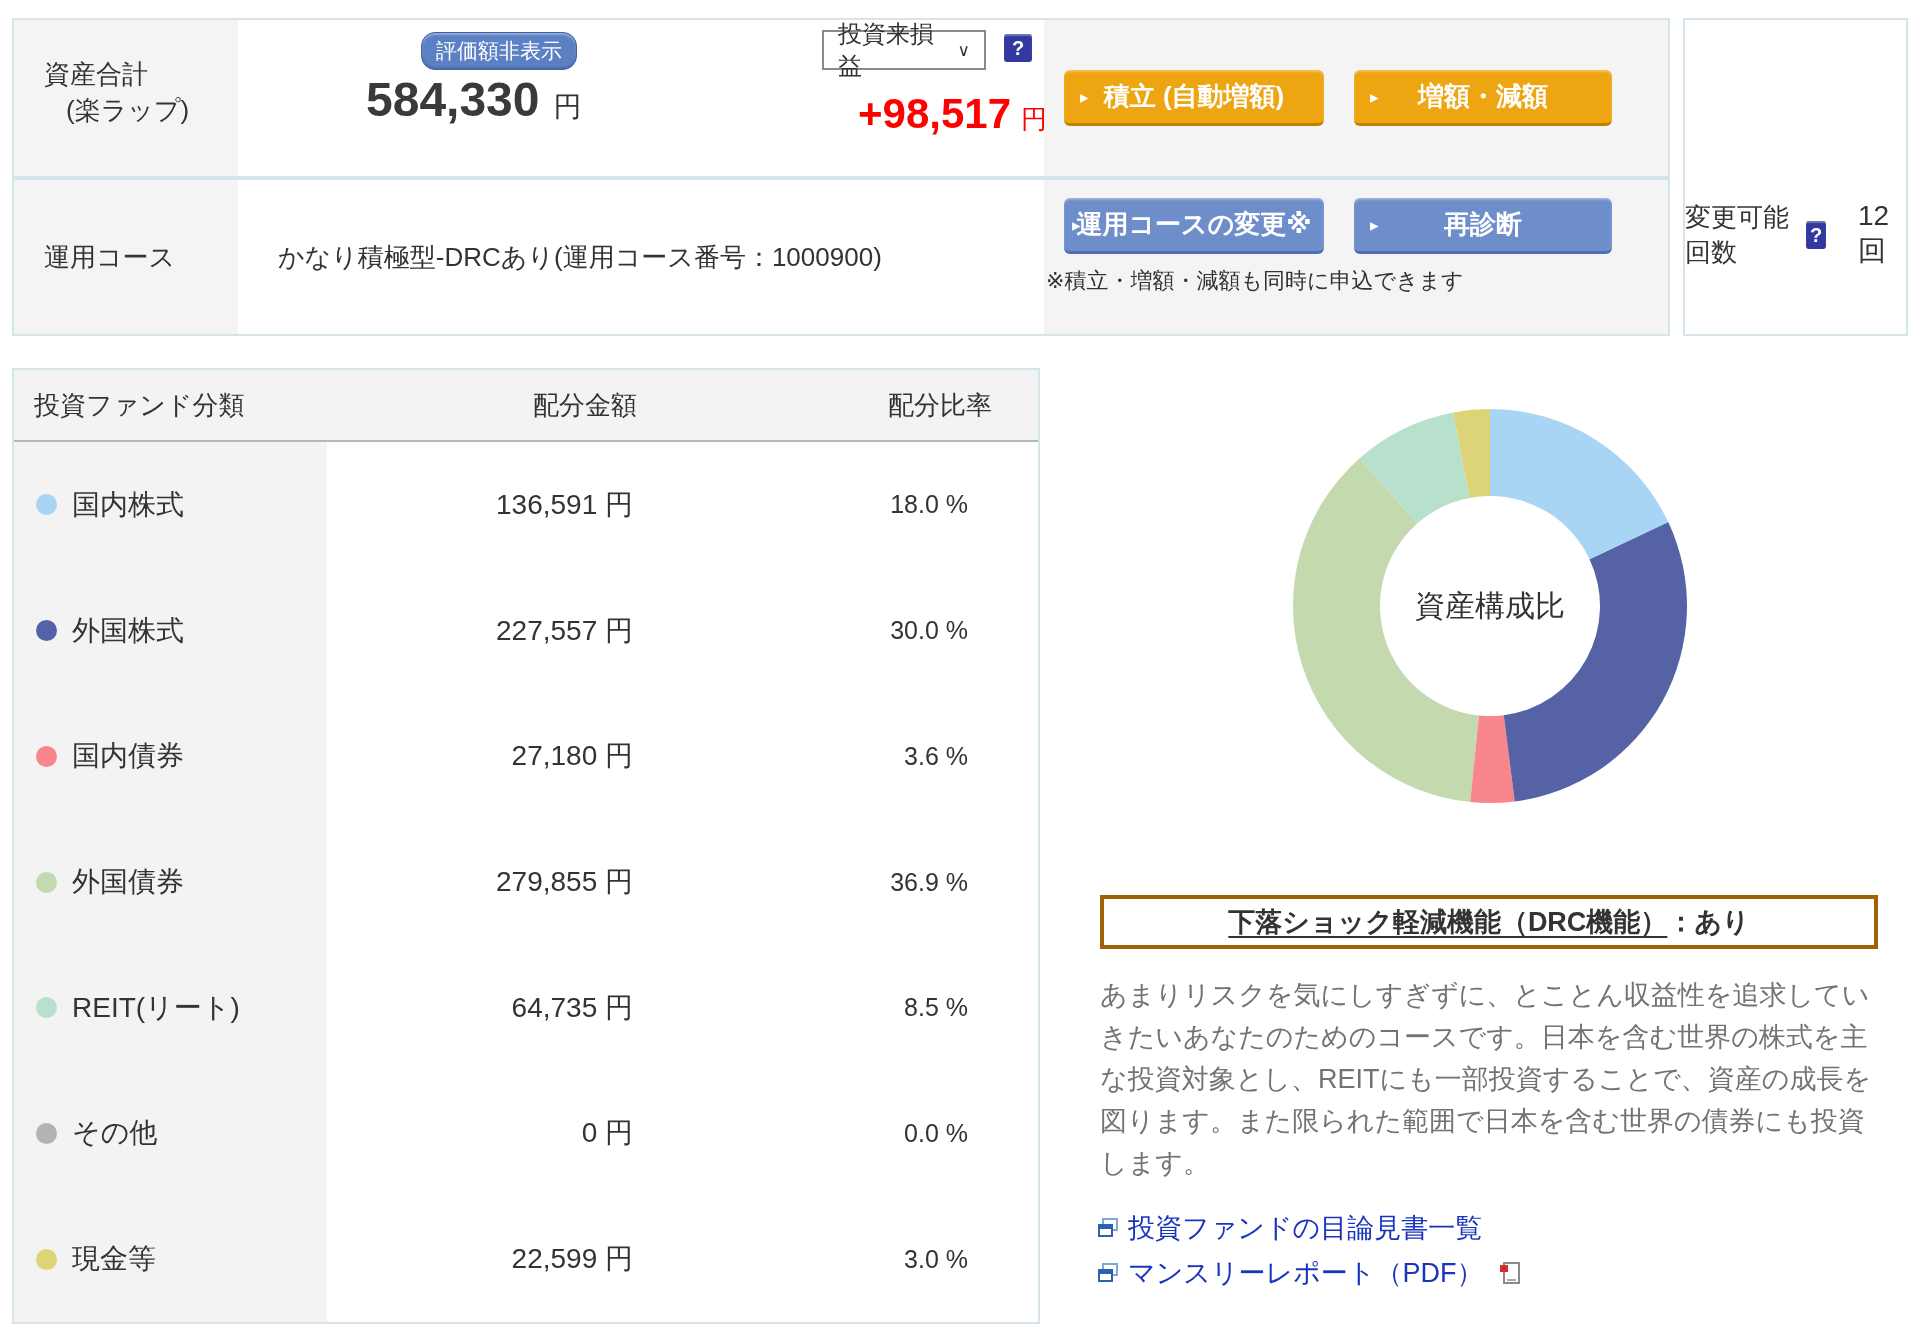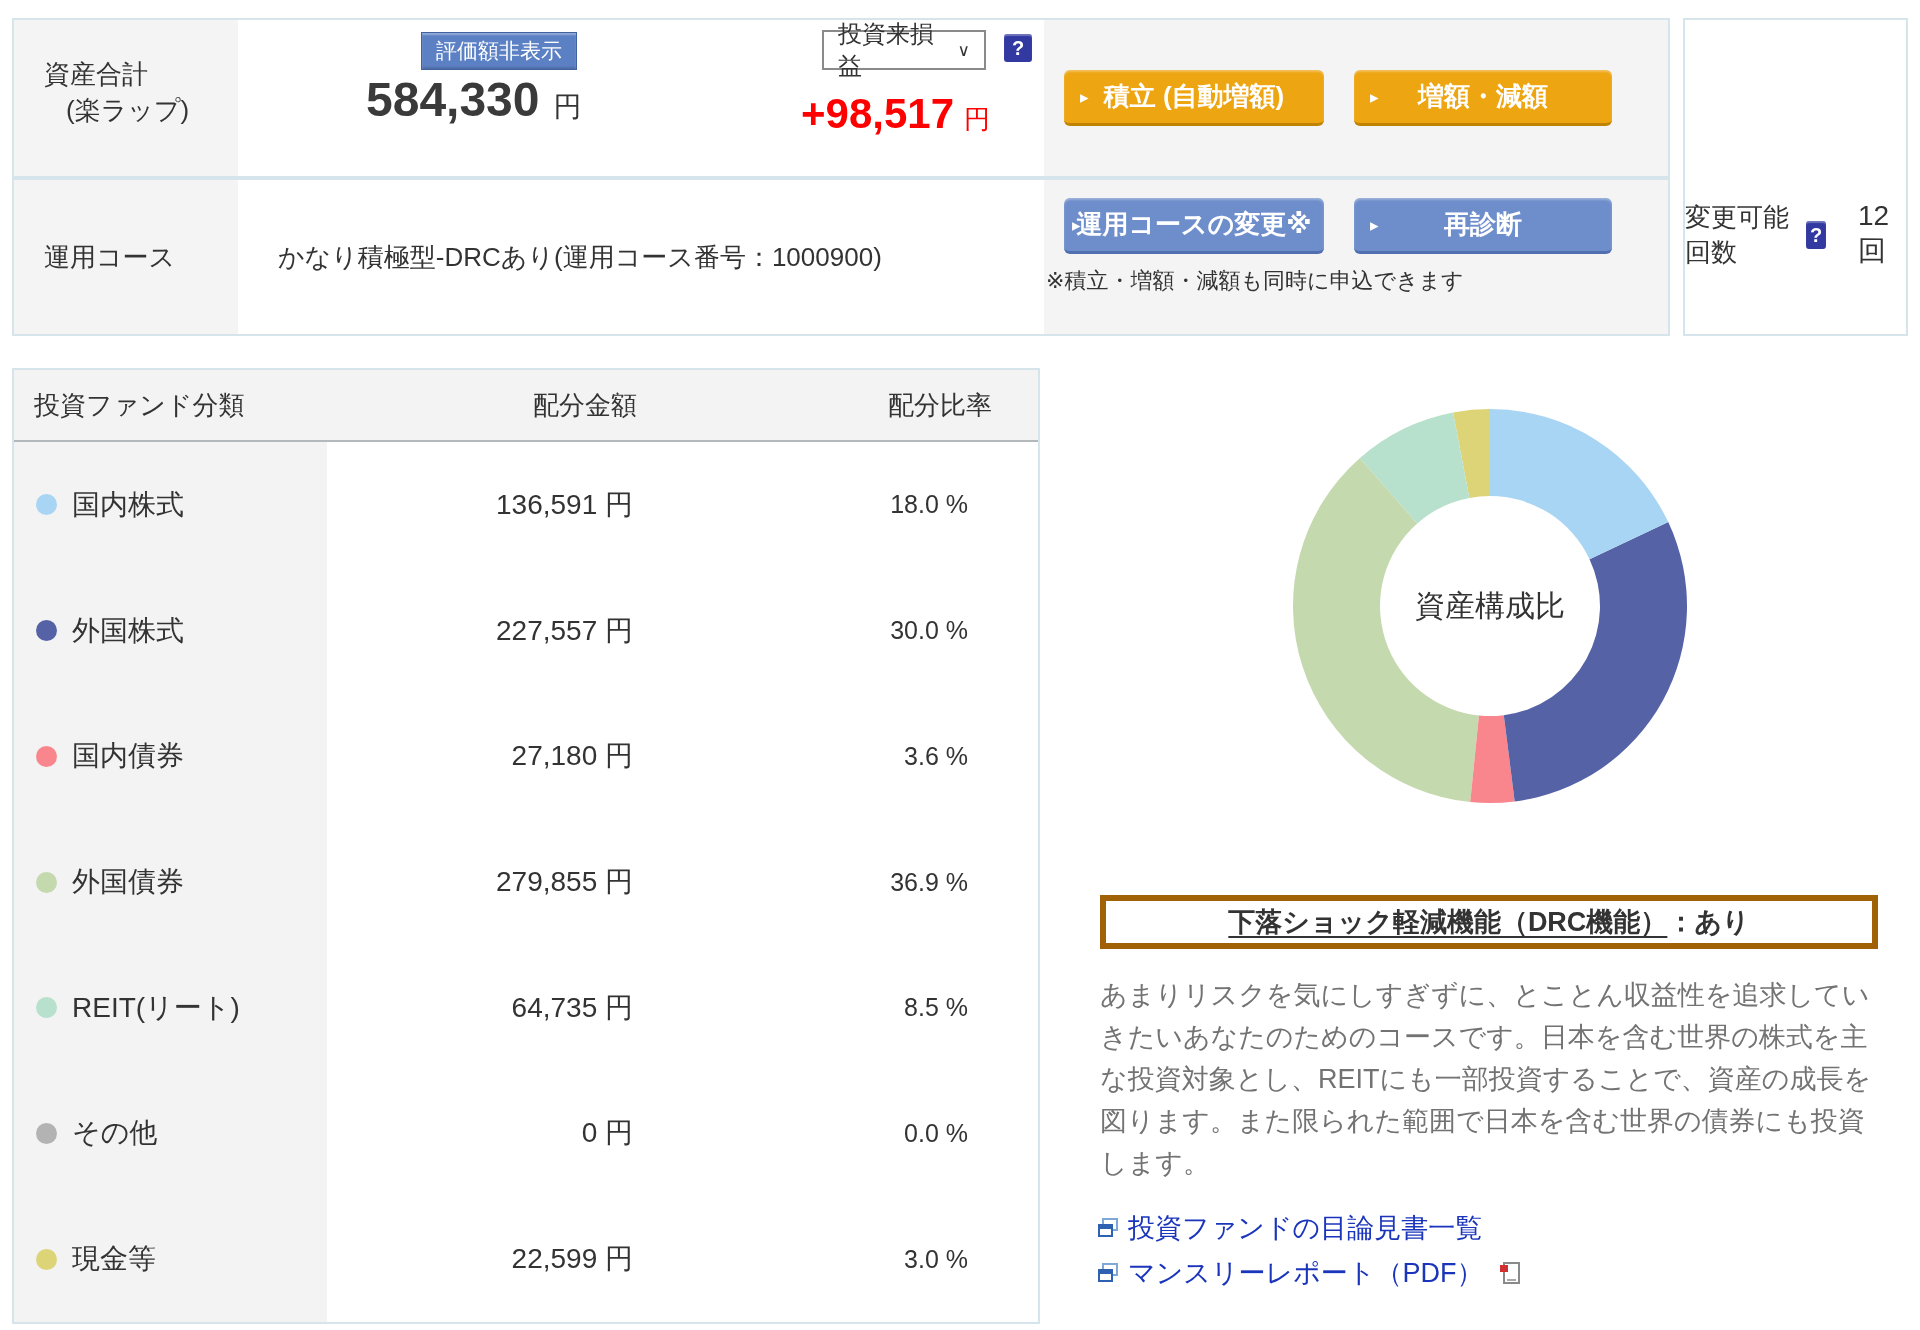--- a/index.html
+++ b/index.html
@@ -19,39 +19,39 @@
   .cell-label{background:var(--cell-gray,#f4f4f4);font-size:26px;color:#333;}
   .lab1{padding:36px 0 0 30px;line-height:36px;}
   .lab1 .l2{padding-left:22px;}
   .lab2{display:flex;align-items:center;padding-left:30px;}
   .cell-value{background:#fff;position:relative;}
   .cell-btns{background:var(--cell-gray,#f4f4f4);position:relative;}
   .hide-btn{
     position:absolute;left:183px;top:12px;height:36px;padding:0 14px;
     background:var(--hide-btn-blue,#5c80c4);
     box-shadow:inset 0 2px 2px rgba(255,255,255,.35), inset 0 -2px 2px rgba(0,0,0,.15);
-    border:1px solid #41629f;border-radius:0;color:#fff;font-size:21px;
+    border:1px solid #41629f;border-radius:14px;color:#fff;font-size:21px;
     display:flex;align-items:center;cursor:pointer;
   }
   .total-wrap{position:absolute;left:128px;top:52px;display:flex;align-items:baseline;gap:14px;}
   .total-num{font-size:48px;font-weight:700;color:#3a3a3a;}
   .total-unit{font-size:28px;}
   .pl-select{
     position:absolute;left:584px;top:10px;width:164px;height:40px;box-sizing:border-box;
     border:2px solid #8a8a8a;background:#fff;display:flex;align-items:center;
     justify-content:space-between;padding:0 14px;font-size:24px;cursor:pointer;
   }
   .pl-select .chev{font-size:17px;color:#333;}
   .help-icon{
     width:28px;height:28px;background:var(--help-navy,#3239a0);color:#fff;
     font-size:20px;font-weight:700;display:flex;align-items:center;justify-content:center;
     border-radius:3px;cursor:pointer;box-shadow:inset 0 2px 1px rgba(255,255,255,.3);
   }
   .help-row1{position:absolute;left:766px;top:14px;}
-  .pl-wrap{position:absolute;left:512px;top:70px;width:240px;display:flex;justify-content:flex-end;align-items:baseline;gap:10px;}
+  .pl-wrap{position:absolute;left:569px;top:70px;width:240px;display:flex;justify-content:flex-end;align-items:baseline;gap:10px;}
   .pl-num{font-size:42px;font-weight:700;color:var(--profit-red,#ff0000);}
   .pl-unit{font-size:26px;color:var(--profit-red,#ff0000);}
   .btn{
     position:absolute;height:56px;border-radius:6px;color:#fff;font-size:26px;font-weight:700;
     display:flex;align-items:center;justify-content:center;cursor:pointer;box-sizing:border-box;
     box-shadow:inset 0 2px 2px rgba(255,255,255,.3);
   }
   .btn .arrow{position:absolute;left:16px;font-size:17px;font-weight:400;top:50%;transform:translateY(-50%);}
   .btn-orange{background:var(--accent-orange,#eda511);border-bottom:3px solid #bf8300;}
   .btn-blue{background:var(--accent-blue,#6e8ecb);border-bottom:3px solid #4f6fb0;}
@@ -84,21 +84,21 @@
   .tbody{flex:1;display:flex;flex-direction:column;}
   .trow{flex:1;display:grid;grid-template-columns:313px 330px 1fr;}
   .tname{background:#f3f3f3;display:flex;align-items:center;gap:15px;padding-left:22px;font-size:28px;}
   .dot{width:21px;height:21px;border-radius:50%;flex:none;}
   .tamount{display:flex;align-items:center;justify-content:flex-end;padding-right:24px;font-size:28px;}
   .tratio{display:flex;align-items:center;justify-content:flex-end;padding-right:70px;font-size:25px;}
   
   .donut-svg{position:absolute;left:1286px;top:402px;}
   .drc-box{
     position:absolute;left:1100px;top:895px;width:778px;height:54px;box-sizing:border-box;
-    border:6px solid #a16207;background:#fff;display:flex;align-items:center;justify-content:center;
+    border:4px solid #a16207;background:#fff;display:flex;align-items:center;justify-content:center;
     font-size:27px;font-weight:700;
   }
   .drc-link{text-decoration:underline;text-underline-offset:5px;cursor:pointer;}
   .course-desc{
     position:absolute;left:1100px;top:974px;width:790px;
     font-size:27px;line-height:42px;color:#737373;
   }
   .links{position:absolute;left:1098px;top:1210px;display:flex;flex-direction:column;gap:9px;}
   .link-row{display:flex;align-items:center;gap:10px;font-size:27px;color:var(--link-blue,#1a35bb);cursor:pointer;}
   .win-icon{flex:none;display:block;}

